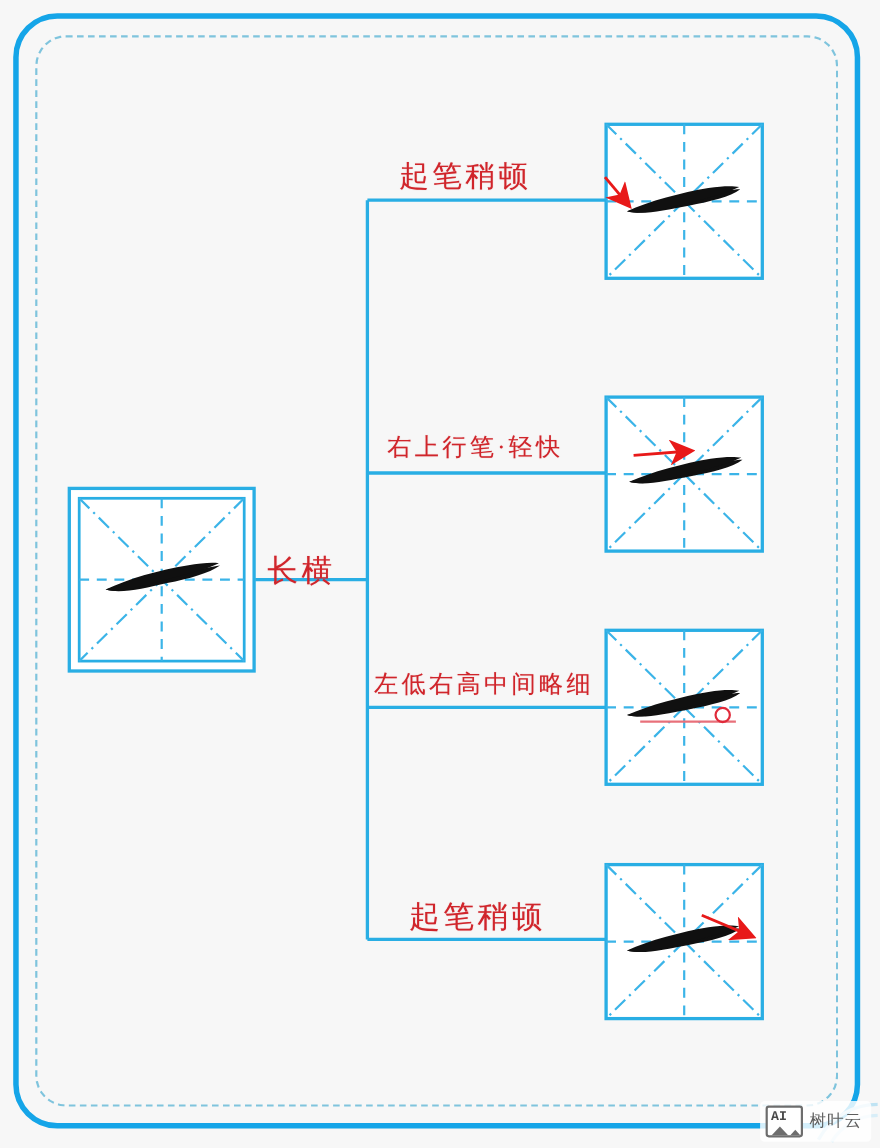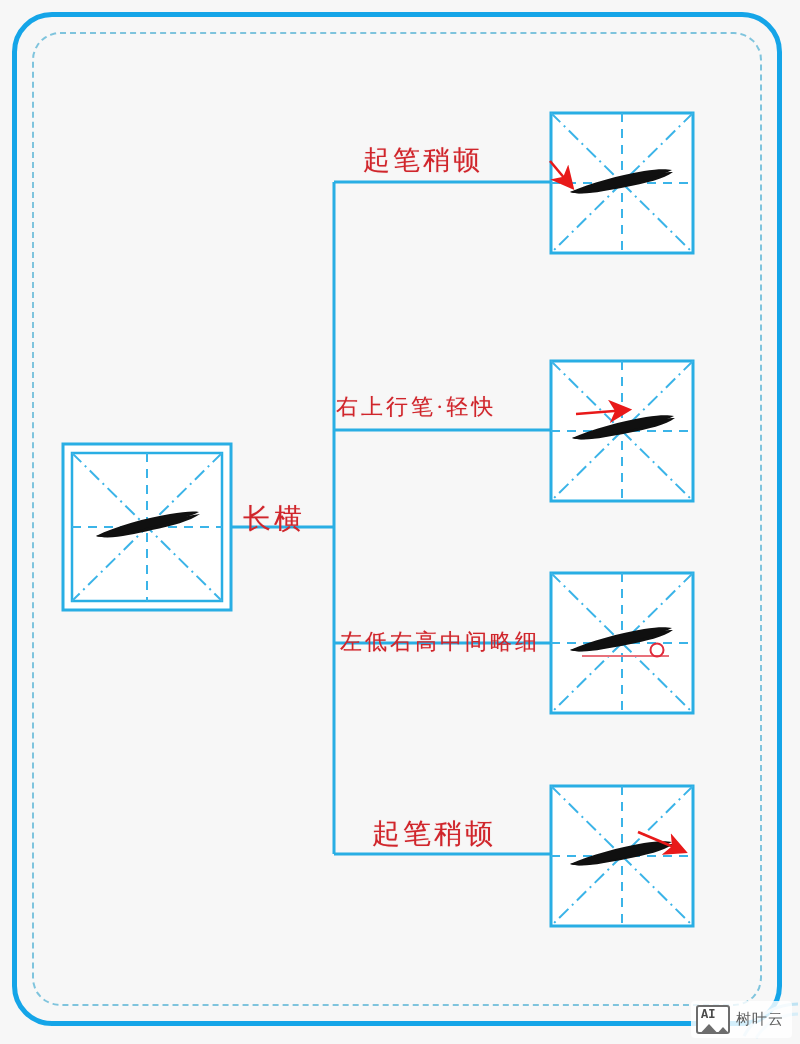--- a/index.html
+++ b/index.html
@@ -62,22 +62,22 @@
     font-family: "Liberation Serif", "DejaVu Serif", serif;
     font-weight: 400;
     text-shadow: 0 0 1px rgba(208,37,43,0.35);
   }
   .label-root {
     font-size: 28px;
     left: 243px;
     top: 500px;
   }
   .label-b1 { font-size: 27px; left: 363px; top: 142px; }
-  .label-b2 { font-size: 22px; left: 336px; top: 392px; }
-  .label-b3 { font-size: 22px; left: 340px; top: 607px; margin-top: 20px; }
+  .label-b2 { font-size: 22px; left: 352px; top: 392px; }
+  .label-b3 { font-size: 22px; left: 340px; top: 607px; }
   .label-b4 { font-size: 28px; left: 372px; top: 815px; }
 
   
   .watermark {
     position: absolute;
     right: 8px;
     bottom: 6px;
     display: flex;
     align-items: center;
     gap: 6px;

